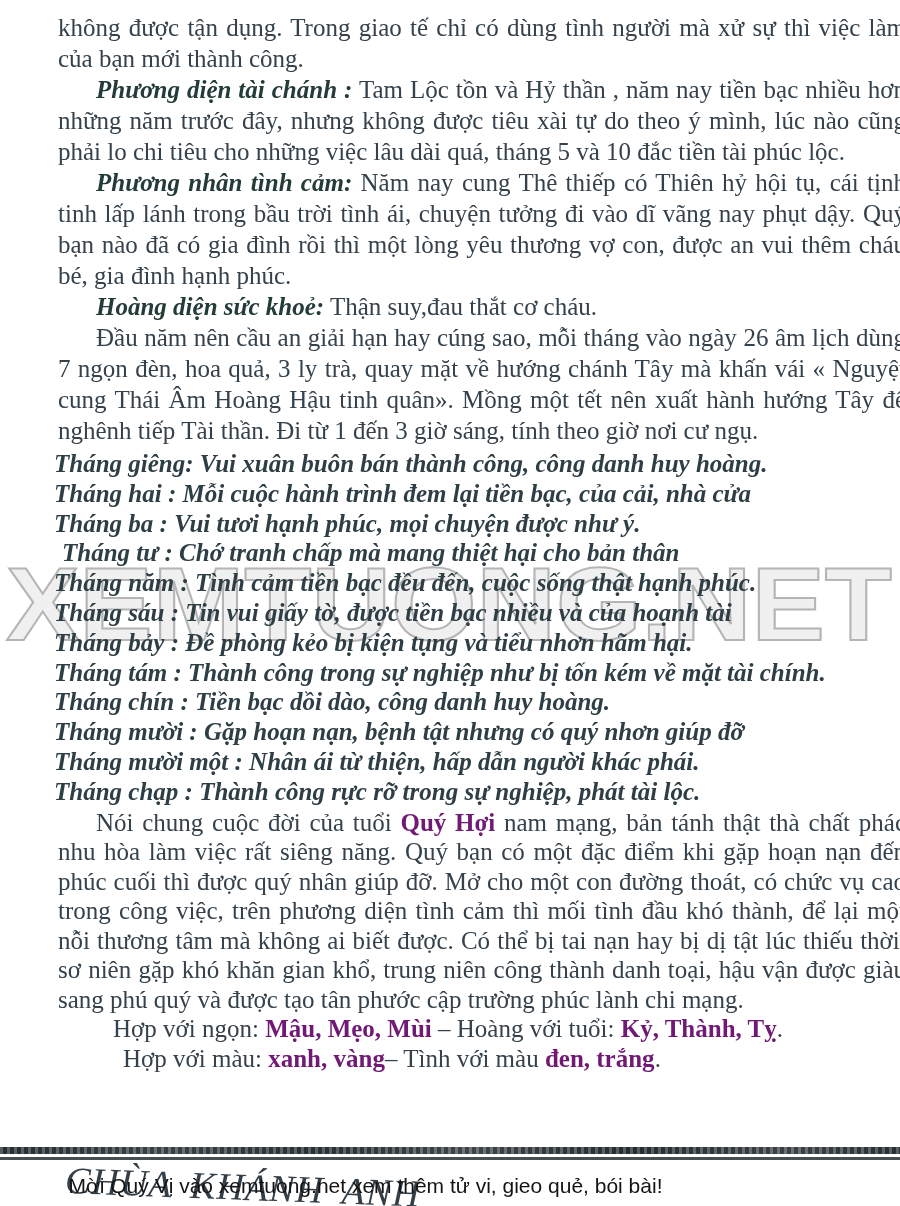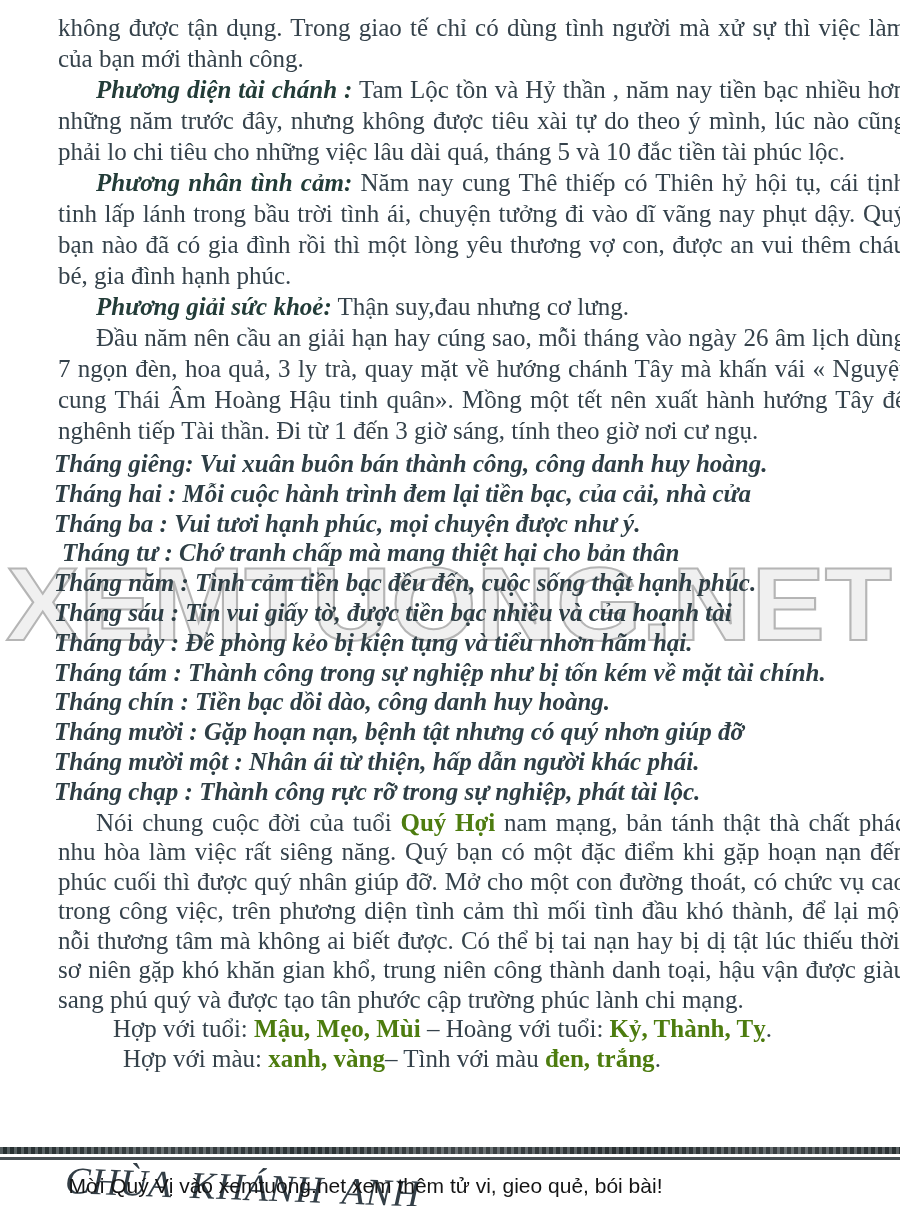--- a/index.html
+++ b/index.html
@@ -28,21 +28,21 @@
   p.indent { text-indent:38px; }
   .head { font-weight:bold; font-style:italic; color:#233c38; }
   .month-list { margin-top:3px; margin-left:-4px; }
   .month-line {
     font-size:25px; line-height:29.8px;
     font-weight:bold; font-style:italic;
     color:#2e3e45; white-space:nowrap;
   }
   .outro { margin-top:1px; }
   .outro p.body { line-height:29.5px; }
-  .b { font-weight:bold; font-style:normal; color:#4d7c0f; }
+  .b { font-weight:bold; font-style:normal; color:#701a75; }
   .hop-line {
     font-size:25px; line-height:30px; margin:0 0 0 55px;
     text-align:left; text-indent:0;
   }
   
   .footer { position:absolute; left:0; top:1147px; width:900px; z-index:2; }
   .rule-thick {
     height:7px; width:900px;
     background:
       repeating-linear-gradient(90deg, rgba(255,255,255,.18) 0 3px, rgba(0,0,0,.22) 3px 7px),
@@ -74,21 +74,21 @@
 <div class="textcol">
 
   <p class="body">
     <span>không được tận dụng. Trong giao tế chỉ có dùng tình người mà xử sự thì việc làm của bạn mới thành công.</span>
   </p>
 
   <p class="body indent"><span class="head">Phương diện tài chánh :</span><span> Tam Lộc tồn và Hỷ thần , năm nay tiền bạc nhiều hơn những năm trước đây, nhưng không được tiêu xài tự do theo ý mình, lúc nào cũng phải lo chi tiêu cho những việc lâu dài quá, tháng 5 và 10 đắc  tiền tài phúc lộc.</span></p>
 
   <p class="body indent"><span class="head">Phương nhân tình cảm:</span><span> Năm nay cung Thê thiếp có Thiên hỷ hội tụ, cái tịnh tinh lấp lánh trong bầu trời tình ái, chuyện tưởng đi vào dĩ vãng nay phụt dậy. Quý bạn nào đã có gia đình rồi thì một lòng yêu thương vợ con, được an vui thêm cháu bé, gia đình hạnh phúc.</span></p>
 
-  <p class="body indent"><span class="head">Phương giải sức khoẻ:</span><span> Thận suy,đau nhưng cơ lưng.</span></p>
+  <p class="body indent"><span class="head">Hoàng diện sức khoẻ:</span><span> Thận suy,đau thắt cơ cháu.</span></p>
 
   <p class="body indent"><span>Đầu năm nên cầu an giải hạn hay cúng sao, mỗi tháng vào ngày 26 âm lịch dùng 7 ngọn đèn, hoa quả, 3 ly trà, quay mặt về hướng chánh Tây mà khấn vái « Nguyệt cung Thái Âm Hoàng Hậu tinh quân». Mồng một tết nên xuất hành hướng Tây để nghênh tiếp Tài thần. Đi từ 1 đến 3 giờ sáng, tính theo giờ nơi cư ngụ.</span></p>
 
   <div class="month-list">
     <div class="month-line">Tháng giêng: Vui xuân buôn bán thành công, công danh huy hoàng.</div>
     <div class="month-line">Tháng hai : Mỗi cuộc hành trình đem lại tiền bạc, của cải, nhà cửa</div>
     <div class="month-line">Tháng ba : Vui tươi hạnh phúc, mọi chuyện được như ý.</div>
     <div class="month-line" style="margin-left:8px;">Tháng tư : Chớ tranh chấp mà mang thiệt hại cho bản thân</div>
     <div class="month-line">Tháng năm : Tình cảm tiền bạc đều đến, cuộc sống thật hạnh phúc.</div>
     <div class="month-line">Tháng sáu : Tin vui giấy tờ, được tiền bạc nhiều và của hoạnh tài</div>
@@ -96,21 +96,21 @@
     <div class="month-line">Tháng tám : Thành công trong sự nghiệp như bị tốn kém về mặt tài chính.</div>
     <div class="month-line">Tháng chín : Tiền bạc dồi dào, công danh huy hoàng.</div>
     <div class="month-line">Tháng mười : Gặp hoạn nạn, bệnh tật nhưng có quý nhơn  giúp đỡ</div>
     <div class="month-line">Tháng mười một : Nhân ái từ thiện, hấp dẫn người khác phái.</div>
     <div class="month-line">Tháng chạp : Thành công rực rỡ trong sự nghiệp, phát tài lộc.</div>
   </div>
 
   <div class="outro">
     <p class="body indent"><span>Nói chung cuộc đời của tuổi </span><span class="b">Quý Hợi</span><span> nam mạng, bản tánh thật thà chất phác nhu hòa làm việc rất siêng năng. Quý bạn có một đặc điểm khi gặp hoạn nạn đến phúc cuối thì được quý nhân giúp đỡ. Mở cho một con đường thoát, có chức vụ cao trong công việc, trên phương diện tình cảm thì mối tình đầu khó thành, để lại một nỗi thương tâm mà không ai biết được. Có thể bị tai nạn hay bị dị tật lúc thiếu thời, sơ niên gặp khó khăn gian khổ, trung niên công thành danh toại, hậu vận được giàu sang phú quý và được tạo tân phước cập trường phúc lành chi mạng.</span></p>
 
-    <p class="hop-line"><span>Hợp với tuổi: </span><span class="b">Mậu, Mẹo, Mùi</span><span> – Hoàng với tuổi: </span><span class="b">Kỷ, Thành, Tỵ</span><span>.</span></p>
+    <p class="hop-line"><span>Hợp với ngọn: </span><span class="b">Mậu, Mẹo, Mùi</span><span> – Hoàng với tuổi: </span><span class="b">Kỷ, Thành, Tỵ</span><span>.</span></p>
 
     <p class="hop-line" style="margin-left:65px;"><span>Hợp với màu: </span><span class="b">xanh, vàng</span><span>– Tình với màu </span><span class="b">đen, trắng</span><span>.</span></p>
   </div>
 </div>
 
 <div class="footer">
   <div class="rule-thick"></div>
   <div class="rule-thin"></div>
 </div>
 

